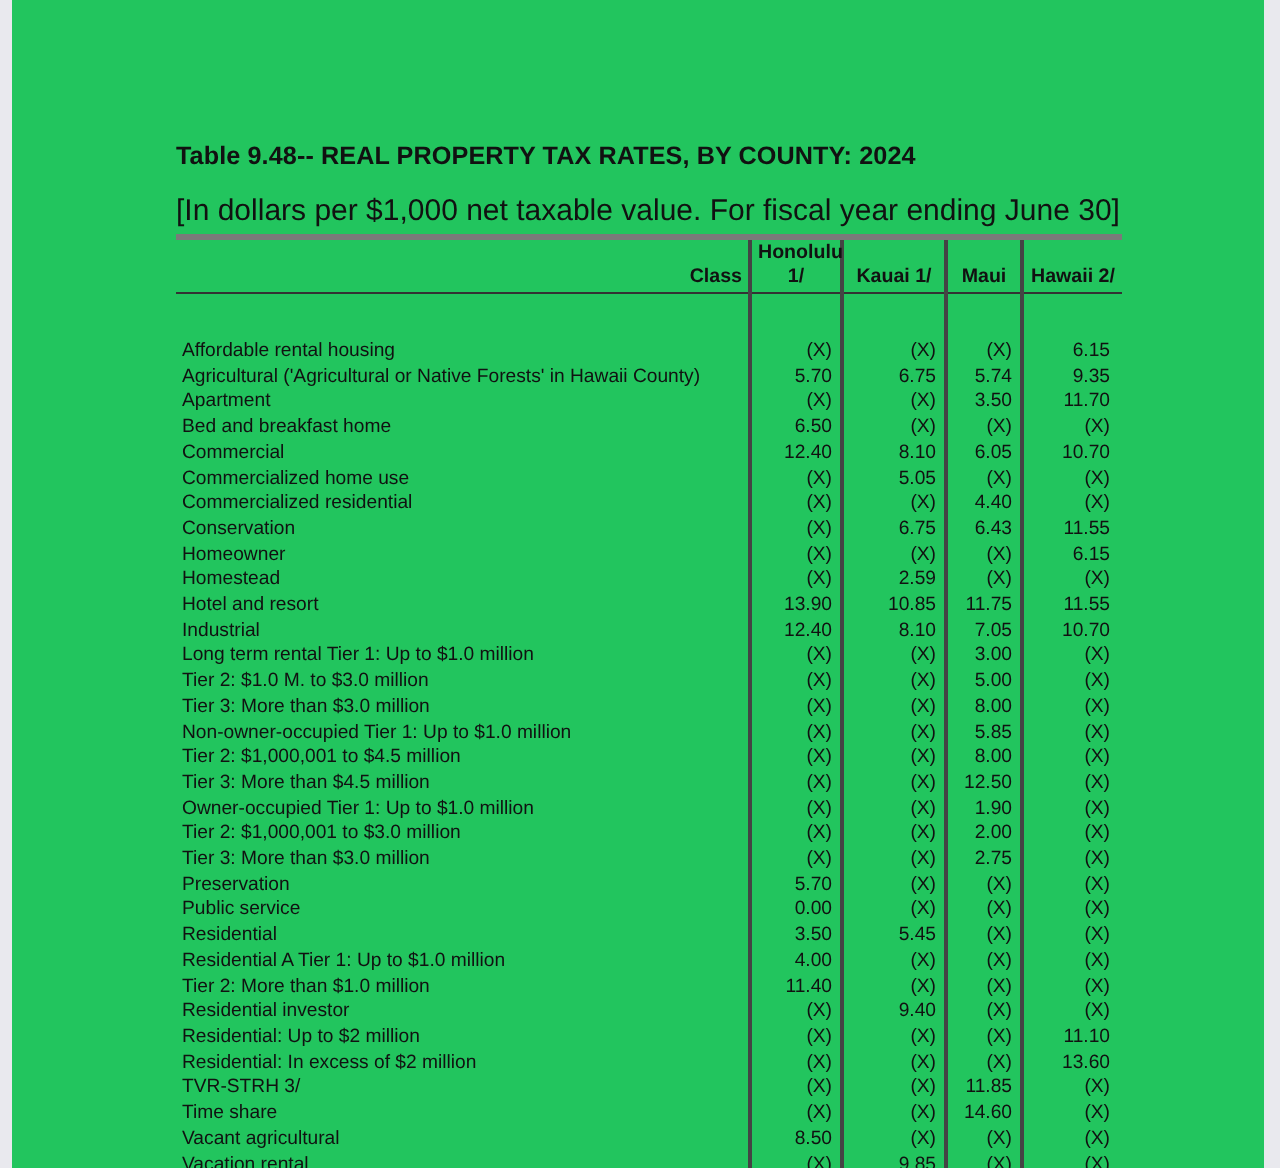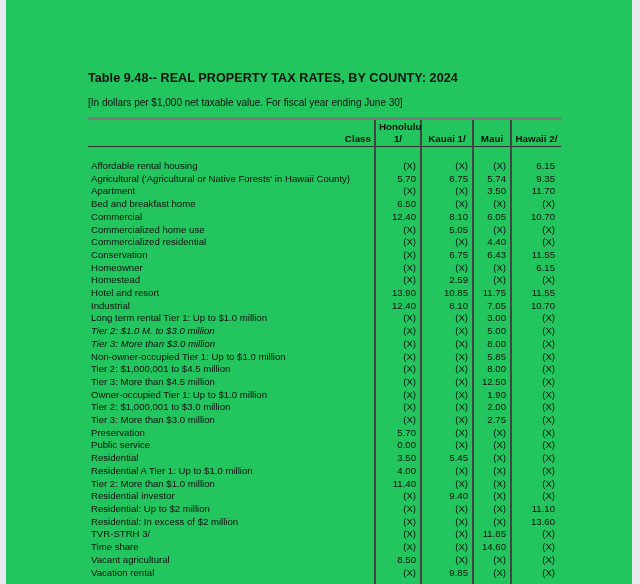--- a/index.html
+++ b/index.html
@@ -14,21 +14,21 @@
     position: absolute; left: 6px; top: 0; width: 626px; height: 584px;
     background: #22c55e;
   }
   .title {
     position: absolute; left: 82px; top: 71px;
     font-size: 12.6px; font-weight: bold; letter-spacing: 0.05px;
     white-space: nowrap;
   }
   .subtitle {
     position: absolute; left: 82px; top: 97px;
-    font-size: 10px; white-space: nowrap;
+    font-size: 15px; white-space: nowrap;
   }
   .table-wrap {
     position: absolute; left: 82px; top: 117px; width: 473px;
   }
   .top-rule { height: 3px; background: #7a7a7a; }
   table { border-collapse: collapse; width: 473px; table-layout: fixed; }
   col.c-class { width: 287px; }
   col.c-hon { width: 46px; }
   col.c-kau { width: 52px; }
   col.c-mau { width: 38px; }
@@ -39,24 +39,24 @@
     border-bottom: 1.5px solid #333;
   }
   th.h-class { text-align: right; padding-bottom: 1px; height: 25px; }
   th.h-num { text-align: center; border-left: 2px solid #444; }
   td {
     font-size: 9.6px; line-height: 12.7px; padding: 0; white-space: nowrap;
   }
   td.cls { padding-left: 3px; }
   td.num { text-align: right; padding-right: 4px; border-left: 2px solid #444; }
   td.num.haw { padding-right: 6px; margin-top: 28px; }
-  tr.first td { padding-top: 13px; }
+  tr.first td { padding-top: 23px; }
   tr.last td { padding-bottom: 7px; }
   .bottom-rule { height: 1.5px; background: #555; }
-  .sub1 { padding-left: 81px; font-style: italic; }
+  .sub1 { padding-left: 81px; }
   .sub2 { padding-left: 98px; }
   .sub3 { padding-left: 81px; }
   .sub4 { padding-left: 67px; }
 </style>
 </head>
 <body>
 
 <div class="page">
   <div class="title">Table 9.48-- REAL PROPERTY TAX RATES, BY COUNTY:  2024</div>
   <div class="subtitle">[In dollars per $1,000 net taxable value.  For fiscal year ending June 30]</div>

